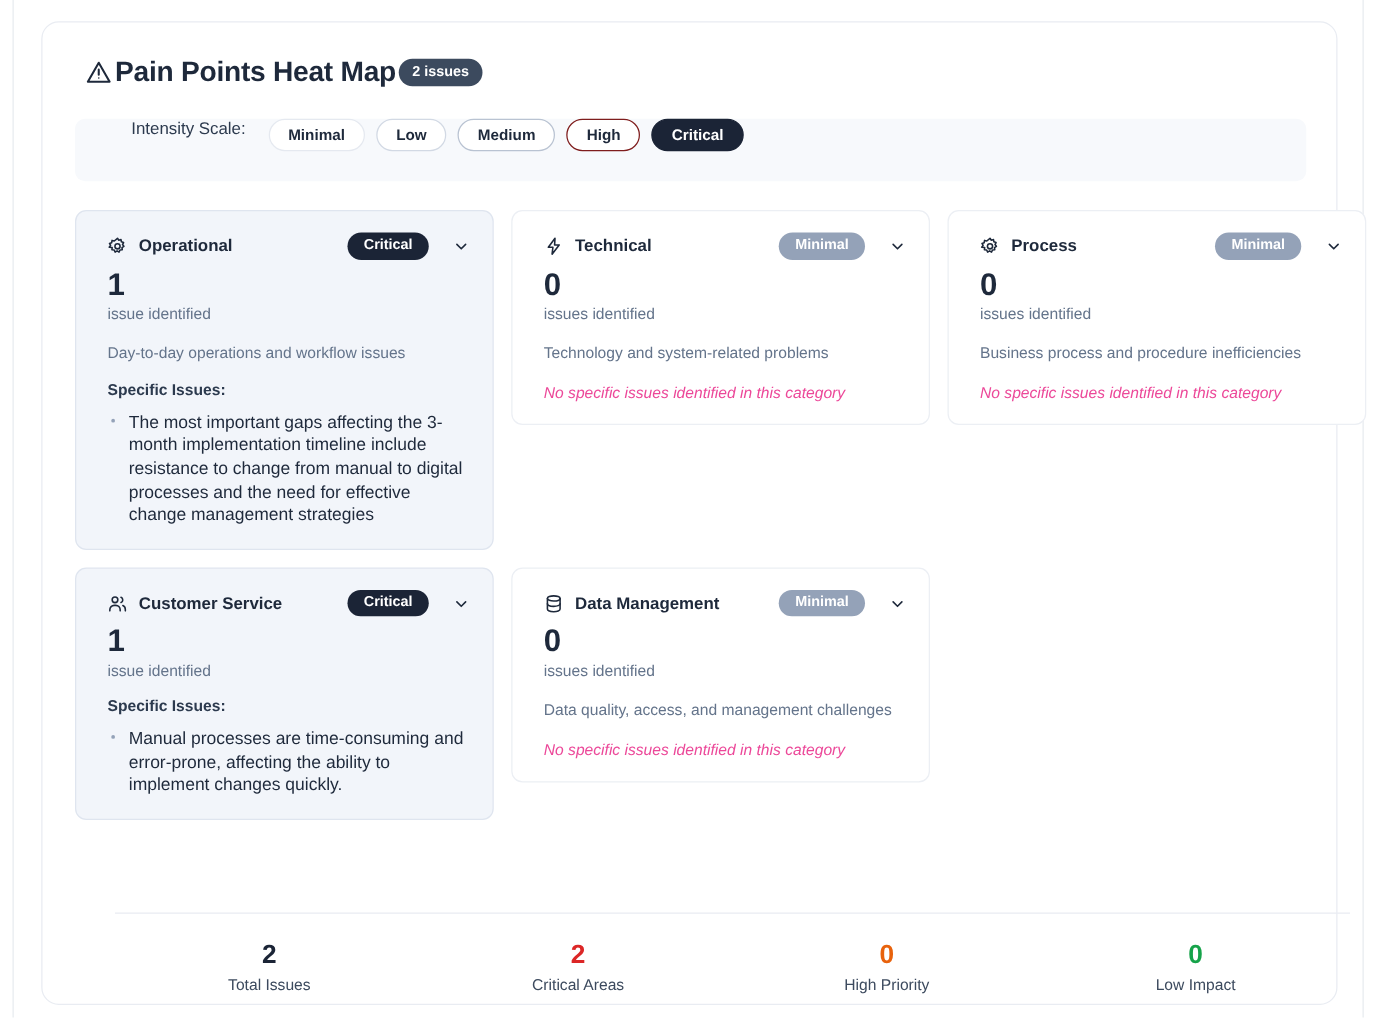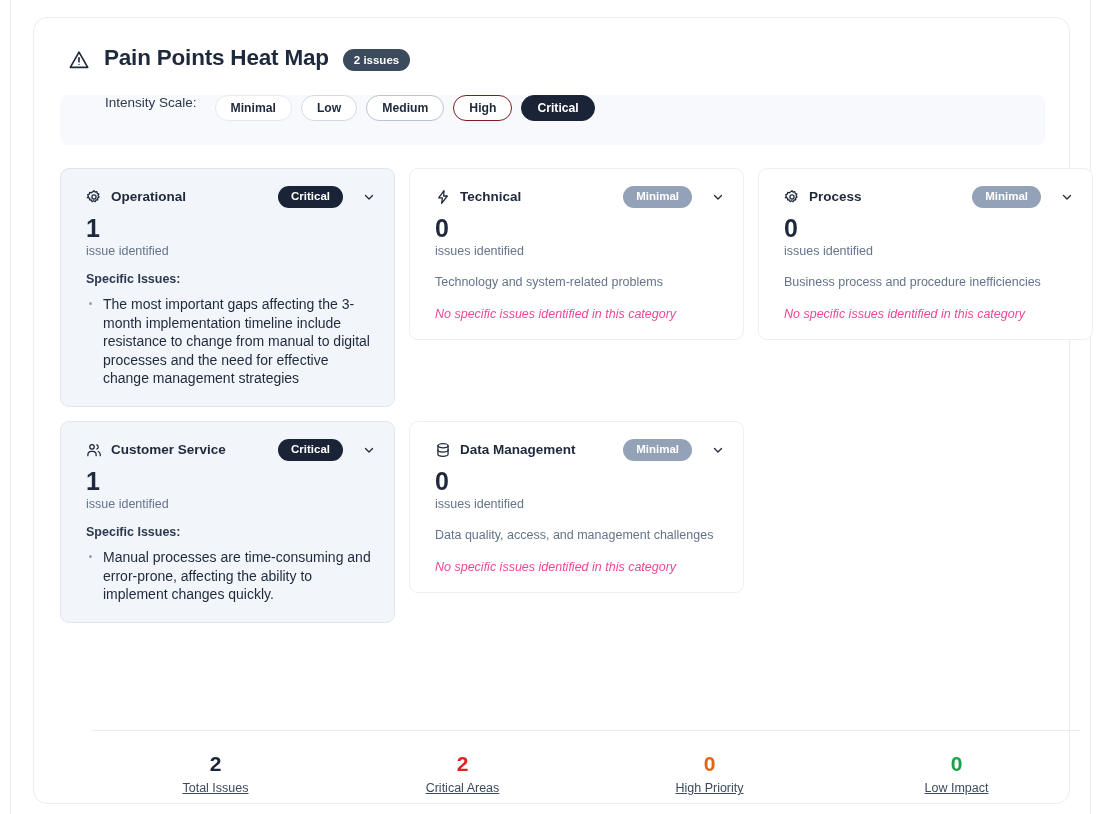--- a/index.html
+++ b/index.html
@@ -30,22 +30,22 @@
     left: 33px; top: 17px;
     width: 1037px; height: 787px;
     background: #ffffff;
     border: 1px solid #e9ecf2;
     border-radius: 14px;
   }
 
   
   .panel-header {
     display: flex;
-    align-items: flex-end;
-    gap: 14px;
+    align-items: center;
+    gap: 2px;
     padding: 27px 0 0 34px;
   }
   .warn-icon { width: 22px; height: 22px; display: block; }
   .panel-title {
     font-size: 22.5px;
     font-weight: bold;
     color: #1e293b;
     letter-spacing: -0.2px;
     white-space: nowrap;
   }
@@ -214,21 +214,20 @@
     font-family: "Liberation Sans Narrow", "Liberation Sans", sans-serif;
     font-size: 21px;
     font-weight: bold;
     line-height: 1.3;
   }
   .stat-label {
     font-family: "Liberation Sans Narrow", "Liberation Sans", sans-serif;
     font-size: 12.5px;
     color: #3c4a5e;
     margin-top: 4px;
-    text-decoration: underline;
   }
 </style>
 </head>
 <body>
 
 <div class="page-edge-left"></div>
 <div class="page-edge-right"></div>
 
 <div class="panel">
 
@@ -260,20 +259,21 @@
           </svg>
           <span class="cat-name">Operational</span>
           <span class="spacer"></span>
           <span class="level-badge critical">Critical</span>
           <svg class="chev" viewBox="0 0 24 24" fill="none" stroke="#1e293b" stroke-width="2.2" stroke-linecap="round" stroke-linejoin="round">
             <polyline points="6,9.5 12,15.5 18,9.5"></polyline>
           </svg>
         </div>
         <div class="count-num">1</div>
         <div class="count-label">issue identified</div>
+        <div class="cat-desc">Day-to-day operations and workflow issues</div>
         <div class="specific-title">Specific Issues:</div>
         <ul class="issue-list">
           <li>The most important gaps affecting the 3-month implementation timeline include resistance to change from manual to digital processes and the need for effective change management strategies</li>
         </ul>
       </div>
       <div class="cat-card">
         <div class="card-top">
           <svg class="cat-icon" viewBox="0 0 24 24" fill="none" stroke="#1e293b" stroke-width="1.9" stroke-linecap="round" stroke-linejoin="round">
             <path d="M13.5 2.5 L5.5 13.2 H11 L10 21.5 L18.5 10.5 H13 Z"></path>
           </svg>

